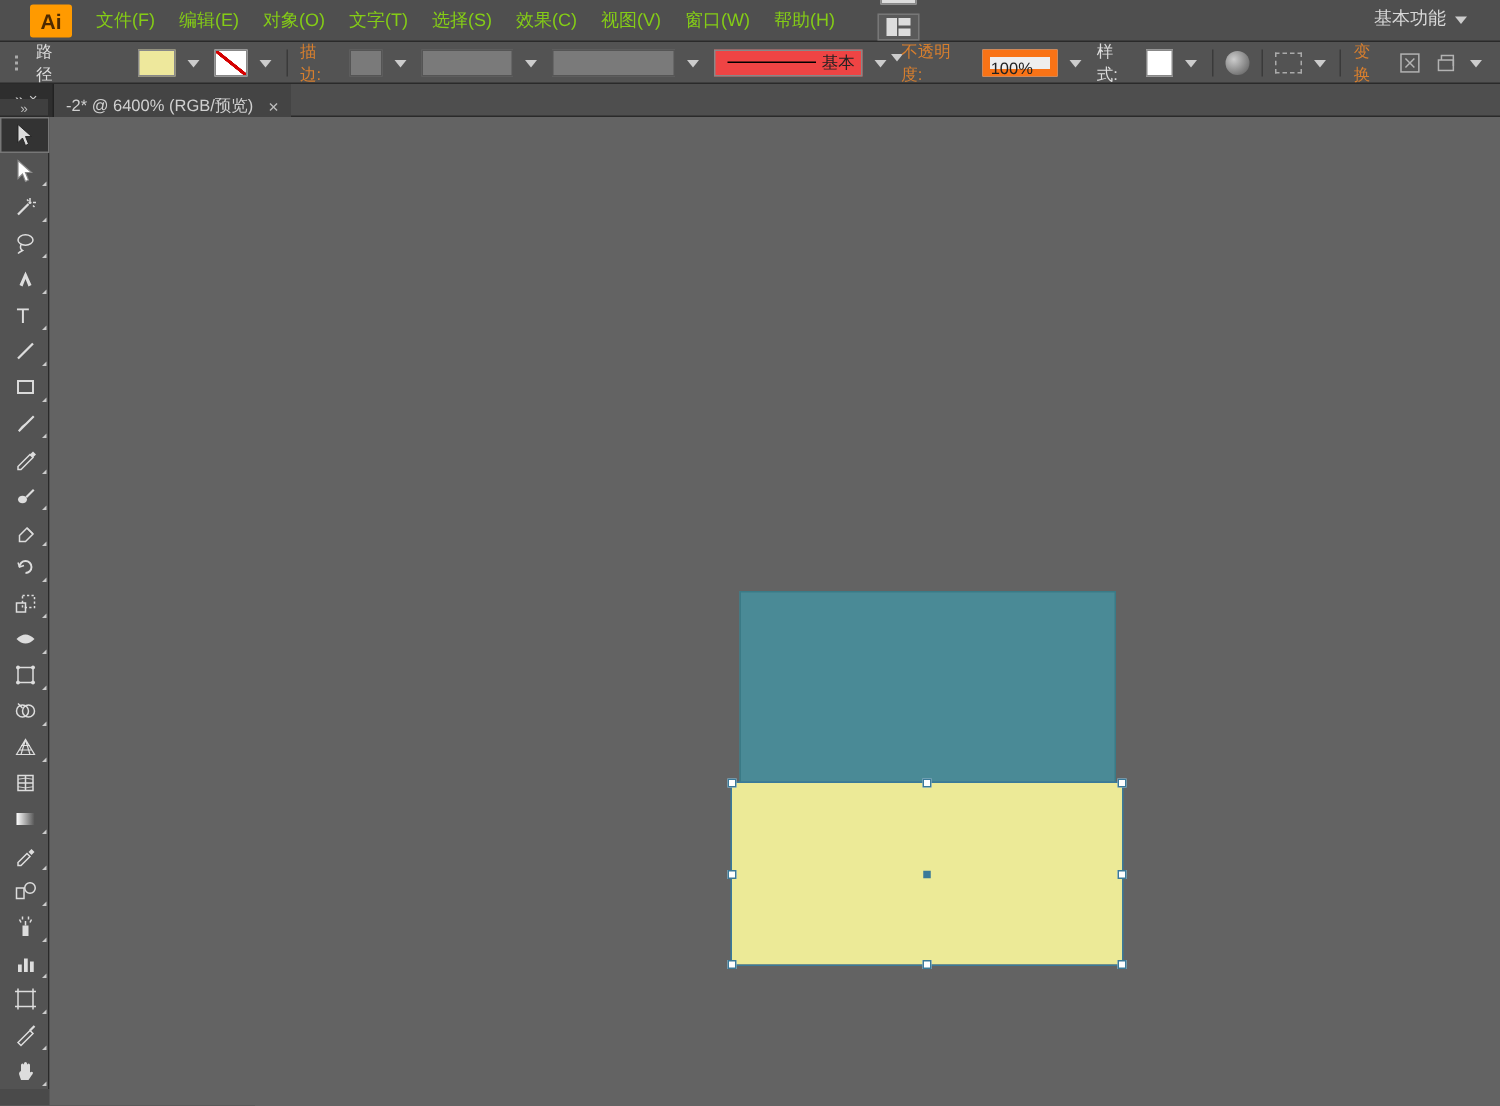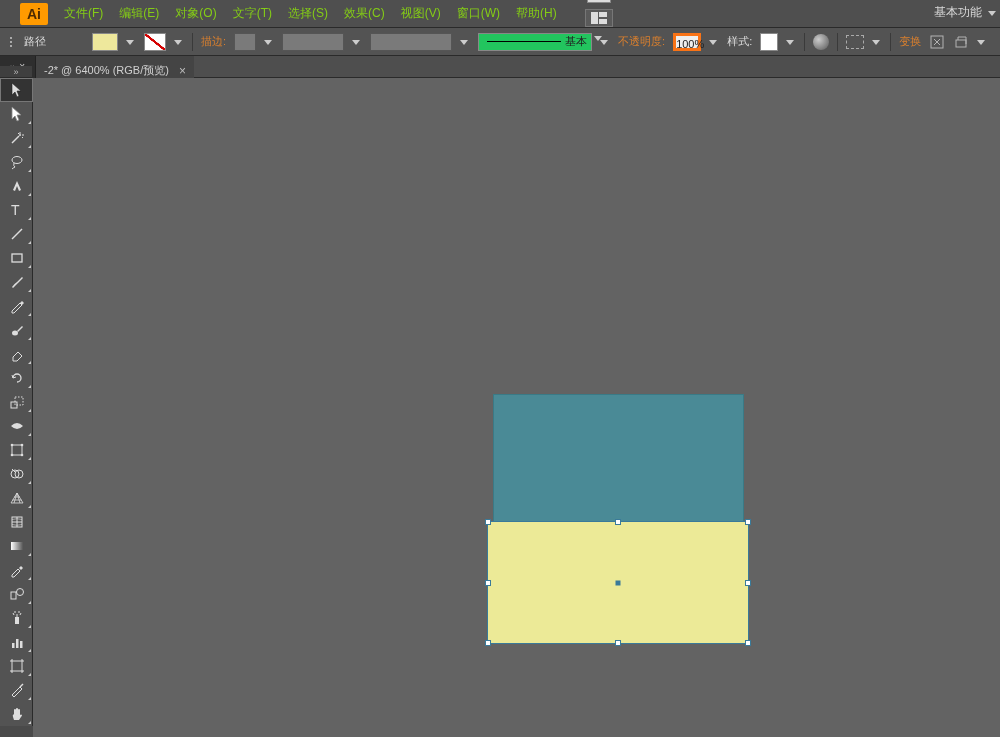--- a/index.html
+++ b/index.html
@@ -24,21 +24,21 @@
   .br-btn {
     width: 24px; height: 18px; border: 1px solid #888; background: #ddd;
     color: #333; display: flex; align-items: center; justify-content: center;
     font-size: 10px; font-weight: bold;
   }
   .arrange-btn {
     width: 28px; height: 18px; background: #5a5a5a; border: 1px solid #777;
     display: flex; align-items: center; justify-content: center;
   }
   .workspace-label {
-    position: absolute; right: 2px; top: 4px; color: #d8d8d8;
+    position: absolute; right: 20px; top: 4px; color: #d8d8d8;
     font-size: 12px; display: flex; align-items: center; gap: 6px;
   }
 
   
   .optionsbar {
     height: 28px; background: #535353; display: flex; align-items: center;
     padding: 0 10px; gap: 8px; border-bottom: 1px solid #2a2a2a;
     color: #d8d8d8; font-size: 11px;
   }
   .drag-dots { width: 6px; display: flex; flex-direction: column; gap: 2px; }
@@ -66,28 +66,28 @@
   .orange-label { color: #d87f2e; }
   .stroke-w-field {
     width: 22px; height: 18px; background: #7a7a7a; border: 1px solid #555;
     display: inline-block;
   }
   .long-field {
     width: 62px; height: 18px; background: #7a7a7a; border: 1px solid #555;
     display: inline-block;
   }
   .brush-field {
-    width: 114px; height: 18px; background: #22c55e; border: 1px solid #888;
+    width: 100px; height: 18px; background: #ef4444; border: 1px solid #888;
     display: inline-flex; align-items: center; padding: 0 4px; color: #222;
   }
   .brush-field .line { flex: 1; height: 1px; background: #000; }
   .brush-field span { font-size: 11px; margin-left: 4px; }
   .opacity-field {
-    width: 28px; height: 18px; background: #eee; border: 3px solid #f97316;
-    color: #222; text-align: right; padding-right: 3px; font-size: 11px;
+    width: 50px; height: 18px; background: #eee; border: 5px solid #f97316;
+    color: #222; text-align: left; padding-right: 3px; font-size: 11px;
     line-height: 16px;
   }
   .style-sw {
     width: 18px; height: 18px; background: #fff; border: 1px solid #888;
   }
   .opt-sep { width: 1px; height: 18px; background: #3a3a3a; }
   .round-icon {
     width: 16px; height: 16px; background: radial-gradient(circle at 35% 35%, #ccc, #555);
     border-radius: 50%;
   }

